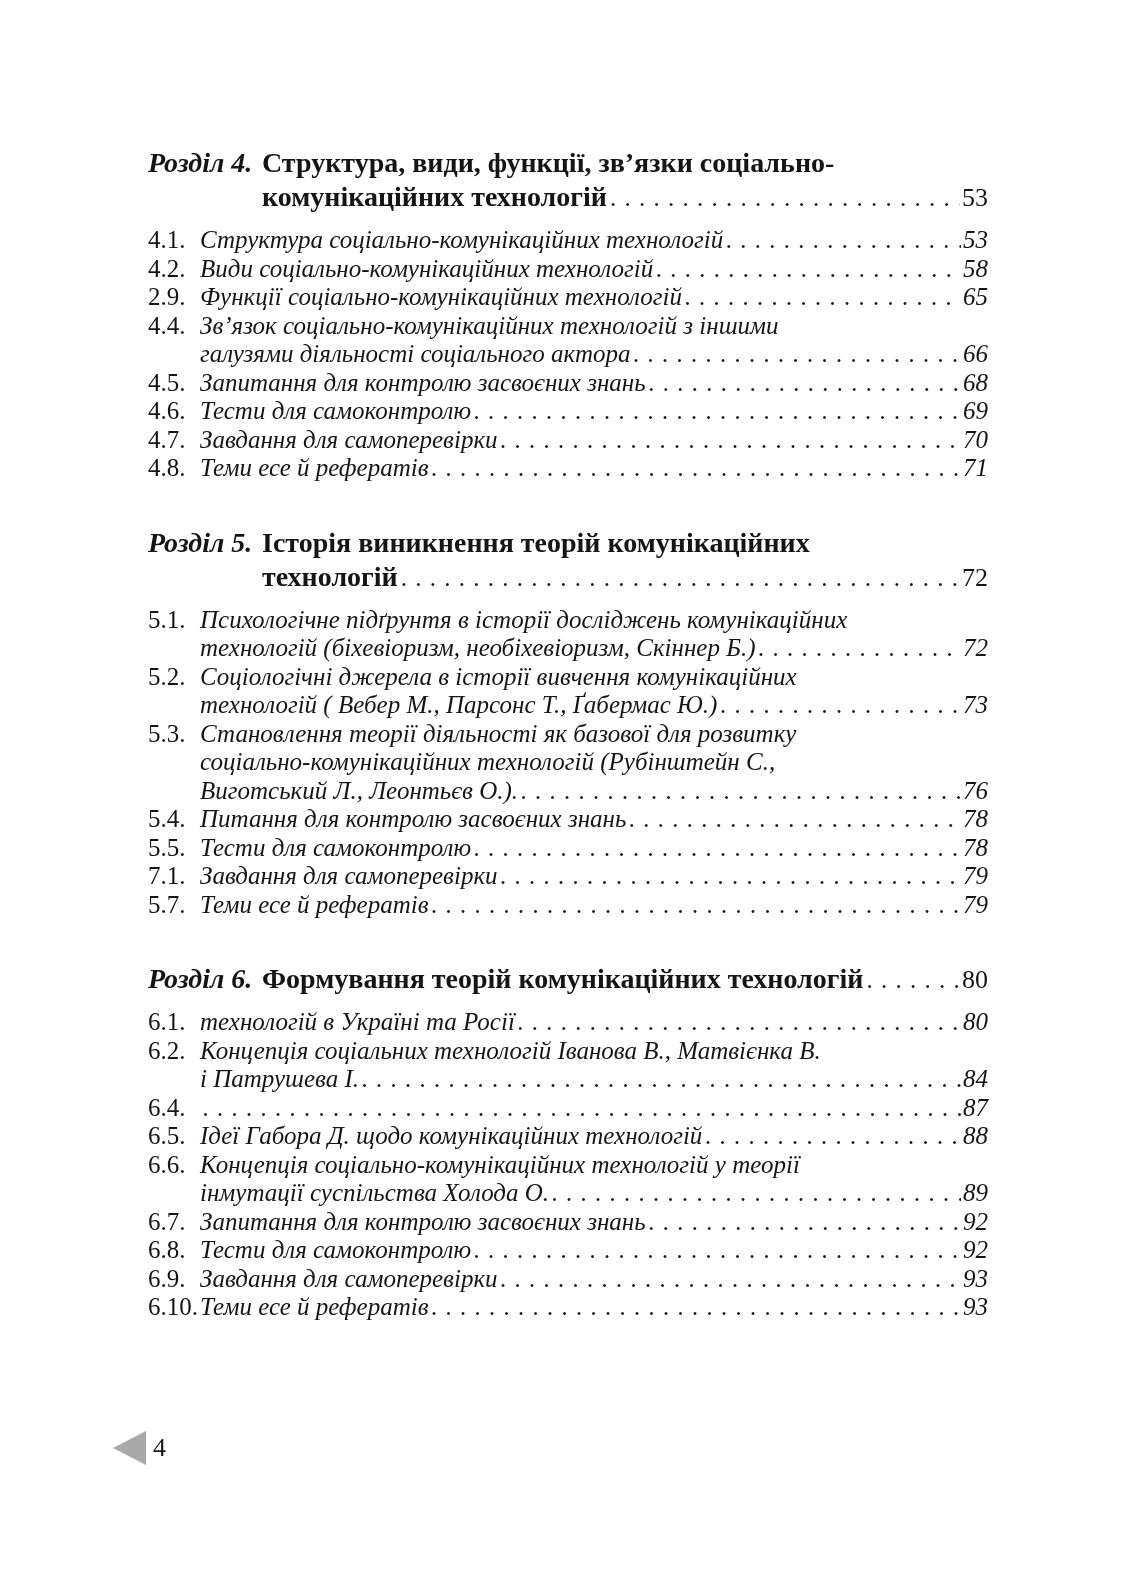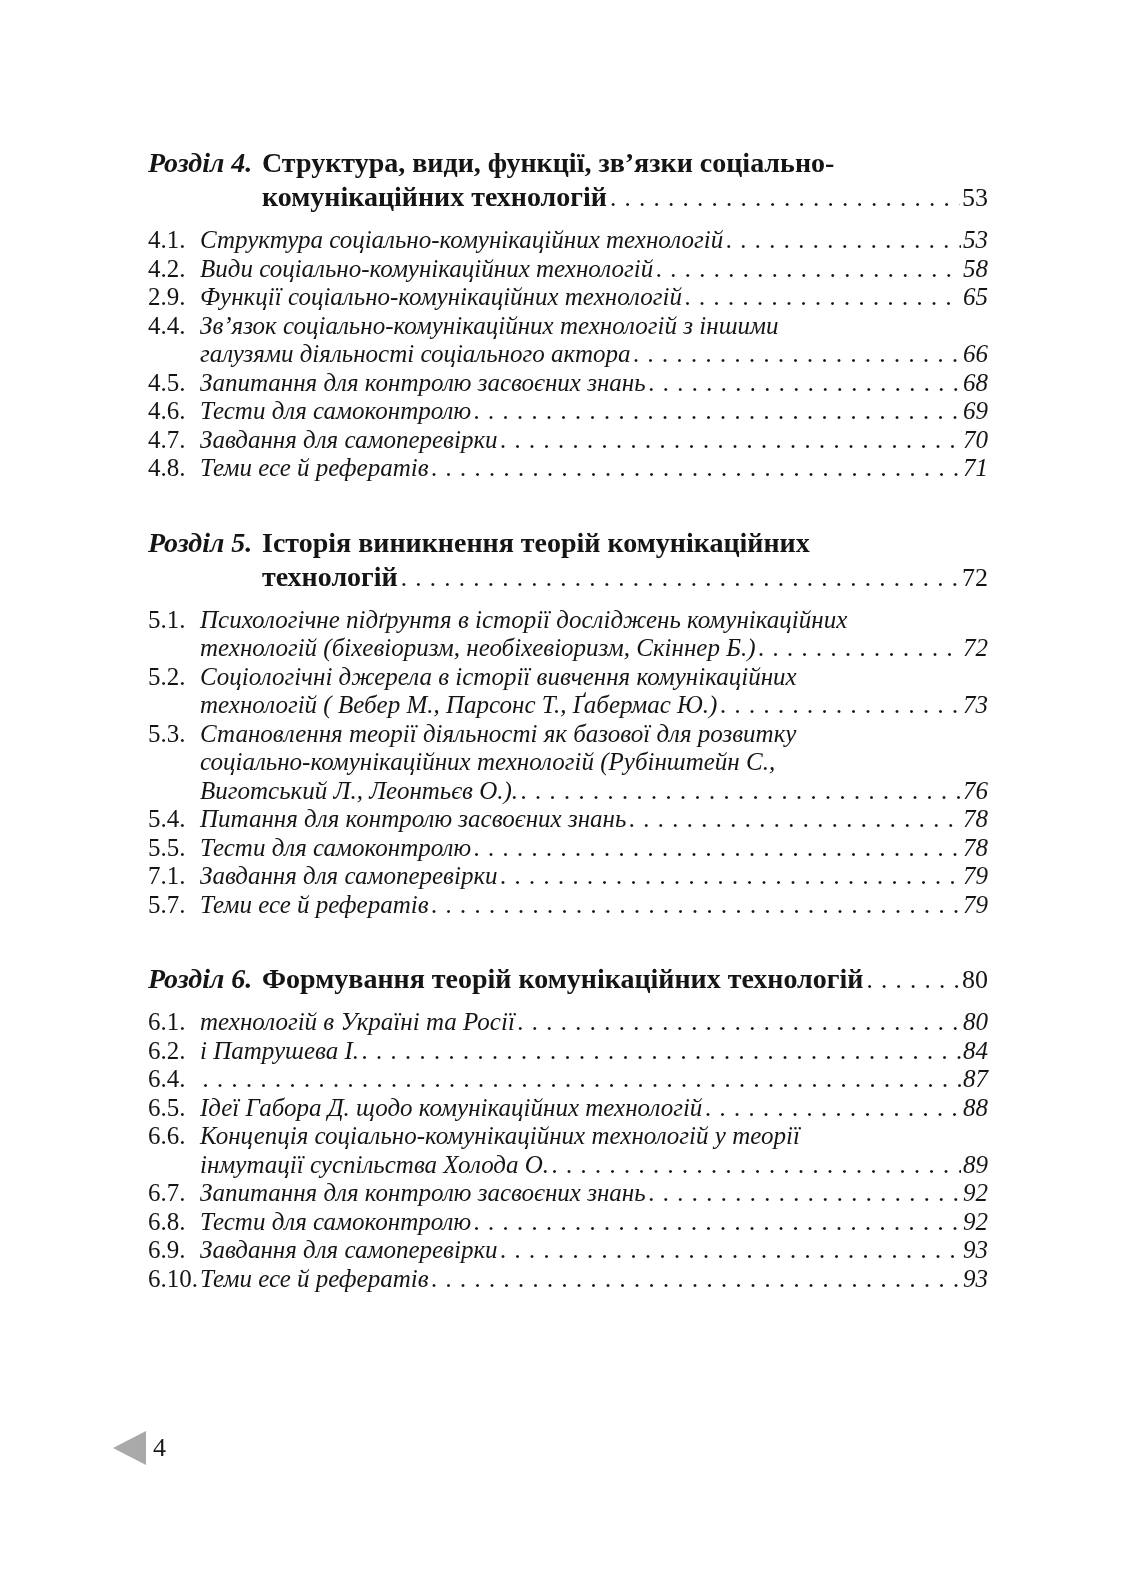--- a/index.html
+++ b/index.html
@@ -271,20 +271,21 @@
             <div class="toc-line">
               <span class="txt">технологій в Україні та Росії</span>
               <span class="leader"></span>
               <span class="page-num">80</span>
             </div>
           </div>
         </div>
         <div class="entry">
           <span class="num">6.2.</span>
           <div class="entry-body">
+            <div class="entry-line">Концепція соціальних технологій Іванова В., Матвієнка В.</div>
             <div class="toc-line">
               <span class="txt">і Патрушева І.</span>
               <span class="leader"></span>
               <span class="page-num">84</span>
             </div>
           </div>
         </div>
         <div class="entry">
           <span class="num">6.4.</span>
           <div class="entry-body">

